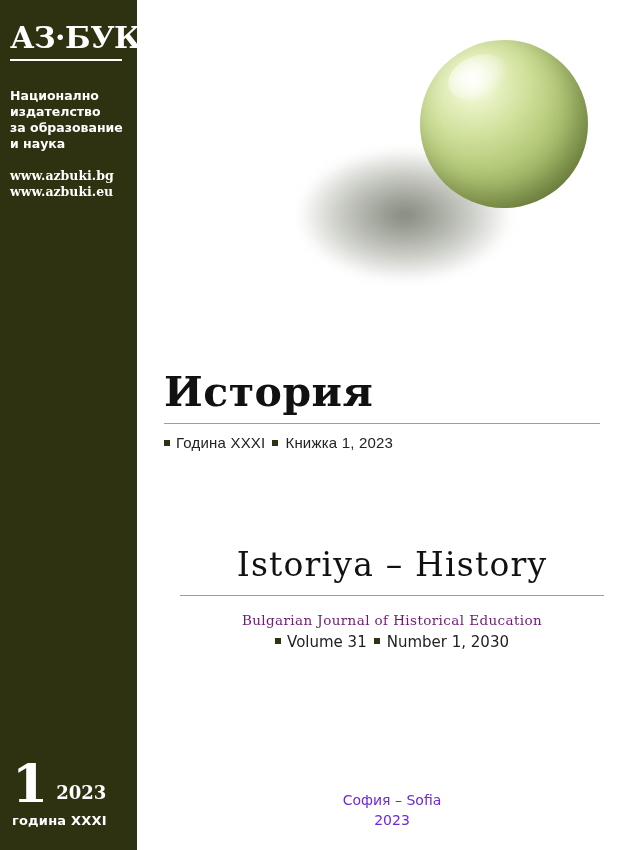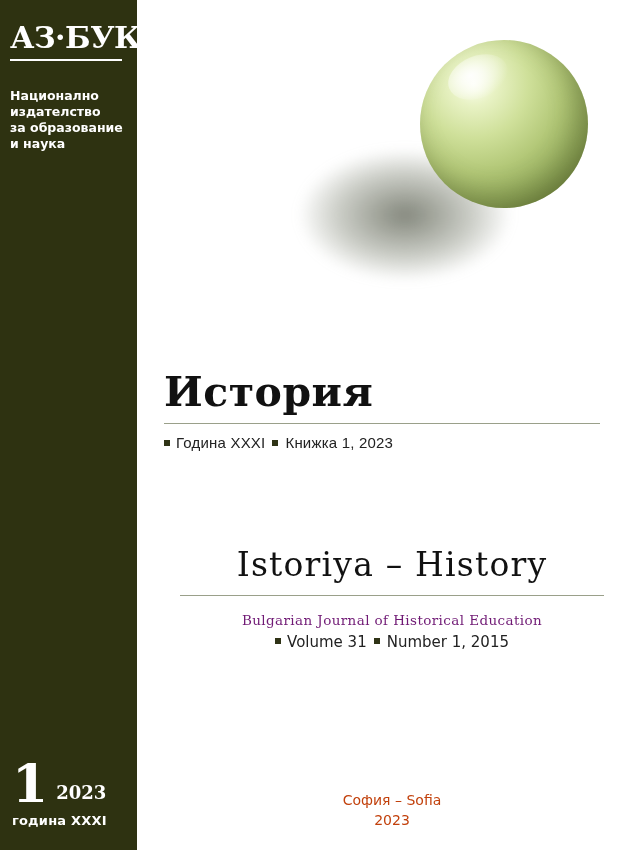--- a/index.html
+++ b/index.html
@@ -246,39 +246,43 @@
 
   
   .imprint {
     position: absolute;
     left: 180px;
     top: 790px;
     width: 424px;
     text-align: center;
     font-family: "DejaVu Sans", sans-serif;
     font-size: 14px;
-    color: #c2410c;
+    color: #6d28d9;
     line-height: 1.45;
   }
 </style>
 </head>
 <body>
 
 <div class="page">
 
   <div class="spine"></div>
   <div class="spine-inner-edge"></div>
   <div class="cover-field"></div>
 
   <div class="logo-wrap">
     <div class="logo-mark">АЗ·БУКИ</div>
     <div class="logo-rule"></div>
     <div class="logo-sub">
       Национално<br>издателство<br>за образование<br>и наука
     </div>
+    <div class="logo-urls">
+      <div>www.azbuki.bg</div>
+      <div>www.azbuki.eu</div>
+    </div>
   </div>
 
   <div class="spine-issue">
     <div class="issue-row">
       <div class="issue-num">1</div>
       <div class="issue-year">2023</div>
     </div>
     <div class="issue-vol">година XXXI</div>
   </div>
 
@@ -292,21 +296,21 @@
     <div class="bg-issue">
       <span class="sq"></span><span>Година XXXI</span><span class="sq-mid"></span><span>Книжка 1, 2023</span>
     </div>
   </div>
 
   <div class="en-block">
     <div class="en-title">Istoriya – History</div>
     <div class="rule-en"></div>
     <div class="en-sub">Bulgarian Journal of Historical Education</div>
     <div class="en-issue">
-      <span class="sq"></span><span>Volume 31</span><span class="sq-mid"></span><span>Number 1, 2015</span>
+      <span class="sq"></span><span>Volume 31</span><span class="sq-mid"></span><span>Number 1, 2030</span>
     </div>
   </div>
 
   <div class="imprint">
     <div>София  –  Sofia</div>
     <div>2023</div>
   </div>
 
 </div>
 

